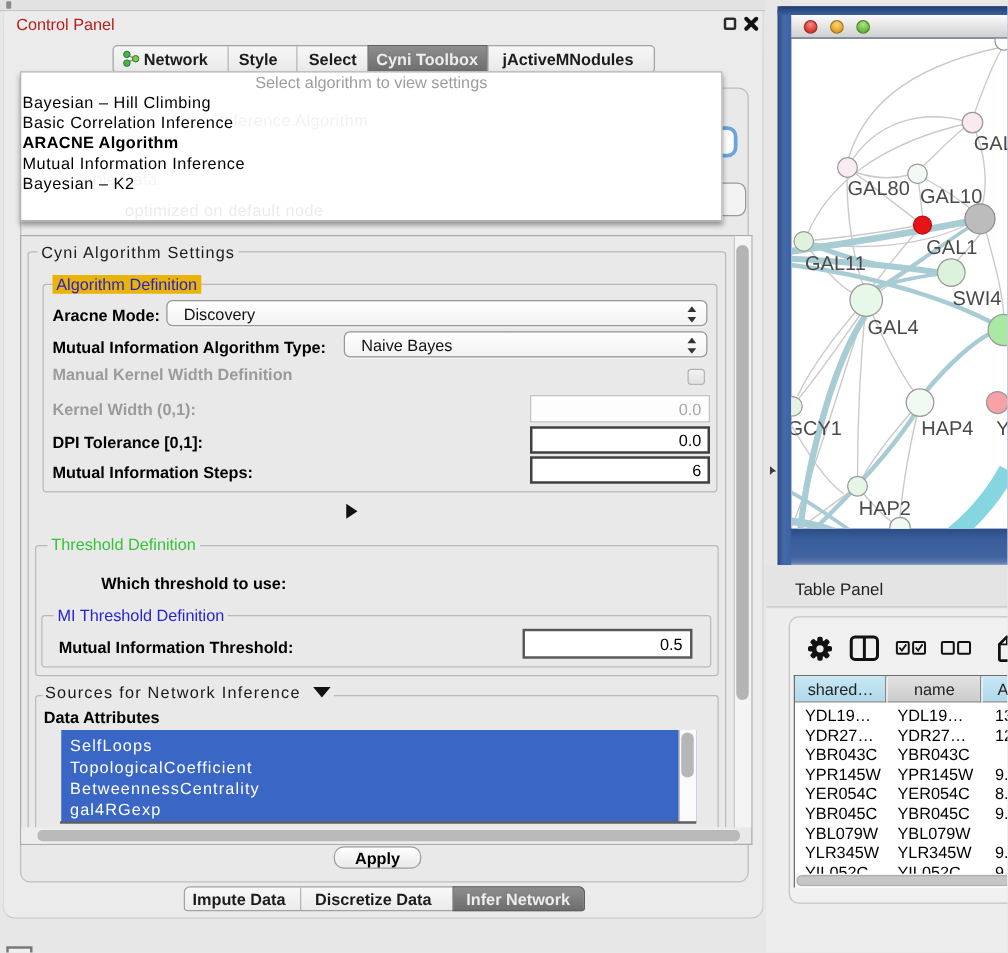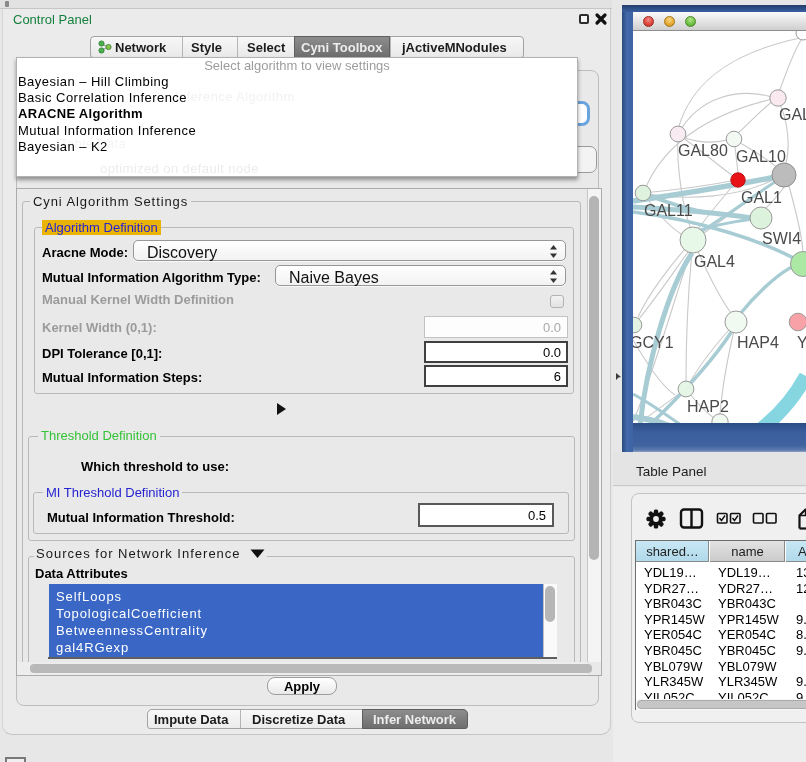--- a/index.html
+++ b/index.html
@@ -7,33 +7,33 @@
   font-family:"Liberation Sans", sans-serif; }
 .abs { position:absolute; }
 #stage { position:relative; width:806px; height:762px; overflow:hidden; }
 .lbl { position:absolute; font-size:13px; color:#000; white-space:nowrap; }
 .bold { font-weight:bold; }
 .gray { color:#9b9b9b; }
 .blue { color:#2623d1; }
 .green { color:#35c337; }
 .combo { position:absolute; border:1px solid #979797; border-radius:5px;
   background:linear-gradient(#ffffff,#f2f2f2); box-shadow:0 1px 0 rgba(255,255,255,.7); }
-.combo .ctext { position:absolute; left:13px; top:3px; font-size:16px; color:#111; }
+.combo .ctext { position:absolute; left:13px; top:3px; font-size:13px; color:#111; }
 .spin { position:absolute; width:9px; }
 .field { position:absolute; background:#fff; font-size:13px; text-align:right; }
 </style>
 </head>
 <body>
 <div id="stage">
 
 <div class="abs" style="left:0;top:0;width:612px;height:9px;background:#e2e2e2;border-bottom:1px solid #c6c6c6;"></div>
 <div class="abs" style="left:5px;top:1px;width:4px;height:6px;background:#8a8a8a;border-radius:1px;"></div>
 
 <div id="cpwin" class="abs" style="left:2px;top:9px;width:609px;height:726px;background:#ebebeb;border-right:1px solid #cccccc;border-left:1px solid #d6d6d6;border-bottom:1px solid #c4c4c4;border-radius:0 0 10px 10px;"></div>
-<div class="lbl" style="left:13px;top:12px;color:#15803d;text-align:right;">Control Panel</div>
+<div class="lbl" style="left:13px;top:12px;color:#b91c1c;text-align:right;">Control Panel</div>
 
 <div class="abs" style="left:579px;top:14px;width:10px;height:10px;border:2px solid #2c2c2c;border-radius:2px;background:#f4f4f4;"></div>
 <svg class="abs" style="left:594px;top:12px;" width="14" height="14" viewBox="0 0 14 14">
  <path d="M3 3 L11 11 M11 3 L3 11" stroke="#111" stroke-width="3.2" stroke-linecap="round"></path>
 </svg>
 
 <div class="abs" style="left:90px;top:36px;width:434px;height:22px;border:1px solid #a3a3a3;border-radius:4px 4px 3px 3px;background:linear-gradient(#f7f7f7,#e9e9e9);"></div>
 <div class="abs" style="left:182px;top:37px;width:1px;height:20px;background:#b5b5b5;"></div>
 <div class="abs" style="left:237px;top:37px;width:1px;height:20px;background:#b5b5b5;"></div>
 <div class="abs" style="left:390px;top:37px;width:1px;height:20px;background:#b5b5b5;"></div>

